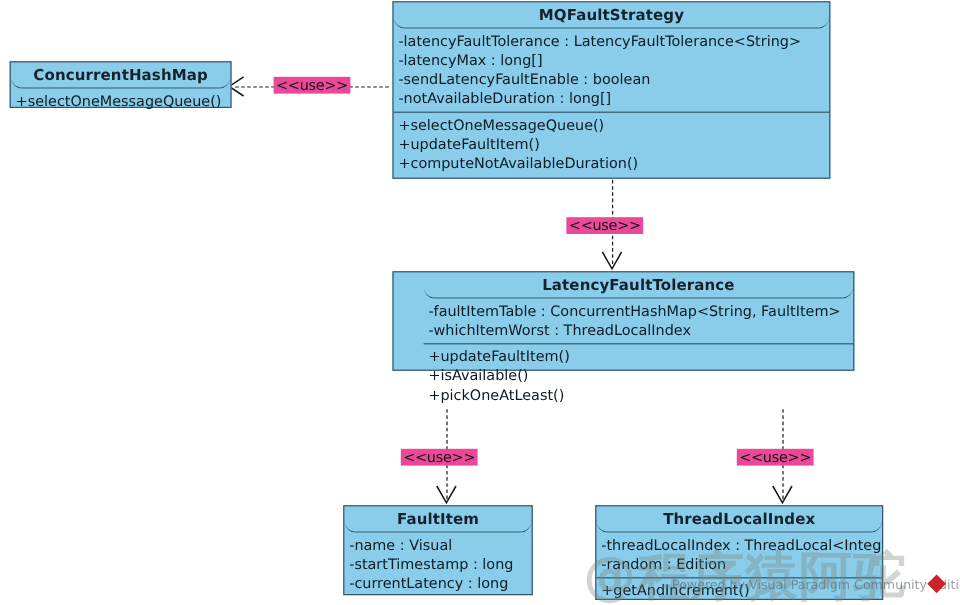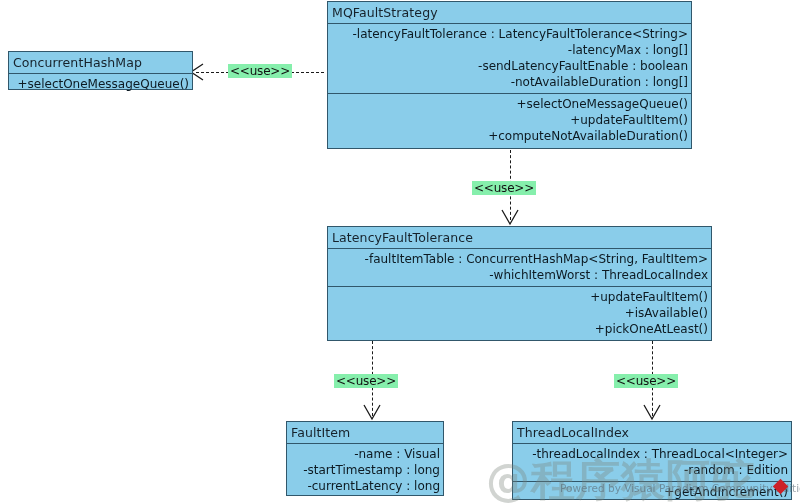--- a/index.html
+++ b/index.html
@@ -19,62 +19,63 @@
   
   .uml-class {
     position: absolute;
     box-sizing: border-box;
     background: #8ACDEA;
     border: 1px solid #31576b;
     box-shadow: 0 0 0 1px #8ACDEA inset;
   }
   .uml-title {
     box-sizing: border-box;
-    font-weight: normal;
+    text-align: center;
+    font-weight: bold;
     font-size: 12.5px;
     color: #16222b;
     padding: 3px 4px 3px 4px;
     border-bottom: 1px solid #31576b;
     letter-spacing: 0.1px;
     white-space: nowrap;
     overflow: hidden;
+    border-radius: 10px;
   }
   .uml-section {
     box-sizing: border-box;
     padding: 2px 0 3px 0;
   }
   .uml-section.attrs {
     border-bottom: 1px solid #31576b;
   }
   .uml-row {
     font-size: 12px;
     color: #0d1a22;
     line-height: 16px;
     padding: 0 3px 0 4px;
     white-space: nowrap;
     overflow: hidden;
-    text-align: right;
   }
 
   
   .vline {
     position: absolute;
     border-left: 1px dashed #1a1a1a;
     width: 0;
   }
   .hline {
     position: absolute;
     border-top: 1px dashed #1a1a1a;
     height: 0;
   }
   .use-label {
     position: absolute;
     font-size: 12px;
     color: #111111;
-    background: #86efac;
+    background: #ec4899;
     padding: 0 2px;
     white-space: nowrap;
     letter-spacing: -0.2px;
   }
   .arrow-down, .arrow-left {
     position: absolute;
     overflow: visible;
   }
 
   
@@ -148,21 +149,21 @@
       <div class="uml-row">-sendLatencyFaultEnable : boolean</div>
       <div class="uml-row">-notAvailableDuration : long[]</div>
     </div>
     <div class="uml-section methods">
       <div class="uml-row">+selectOneMessageQueue()</div>
       <div class="uml-row">+updateFaultItem()</div>
       <div class="uml-row">+computeNotAvailableDuration()</div>
     </div>
   </div>
 
-  <div class="uml-class" style="left:327px; top:226px; width:385px; height:115px;">
+  <div class="uml-class" style="left:327px; top:226px; width:385px; height:83px;padding-left:25px;">
     <div class="uml-title">LatencyFaultTolerance</div>
     <div class="uml-section attrs">
       <div class="uml-row">-faultItemTable : ConcurrentHashMap&lt;String, FaultItem&gt;</div>
       <div class="uml-row">-whichItemWorst : ThreadLocalIndex</div>
     </div>
     <div class="uml-section methods">
       <div class="uml-row">+updateFaultItem()</div>
       <div class="uml-row">+isAvailable()</div>
       <div class="uml-row">+pickOneAtLeast()</div>
     </div>
@@ -170,21 +171,21 @@
 
   <div class="uml-class" style="left:286px; top:421px; width:158px; height:75px;">
     <div class="uml-title">FaultItem</div>
     <div class="uml-section methods">
       <div class="uml-row">-name : Visual</div>
       <div class="uml-row">-startTimestamp : long</div>
       <div class="uml-row">-currentLatency : long</div>
     </div>
   </div>
 
-  <div class="uml-class" style="left:512px; top:421px; width:280px; height:79px;">
+  <div class="uml-class" style="left:496px; top:421px; width:240px; height:79px;">
     <div class="uml-title">ThreadLocalIndex</div>
     <div class="uml-section attrs">
       <div class="uml-row">-threadLocalIndex : ThreadLocal&lt;Integer&gt;</div>
       <div class="uml-row">-random : Edition</div>
     </div>
     <div class="uml-section methods">
       <div class="uml-row">+getAndIncrement()</div>
     </div>
   </div>
 

